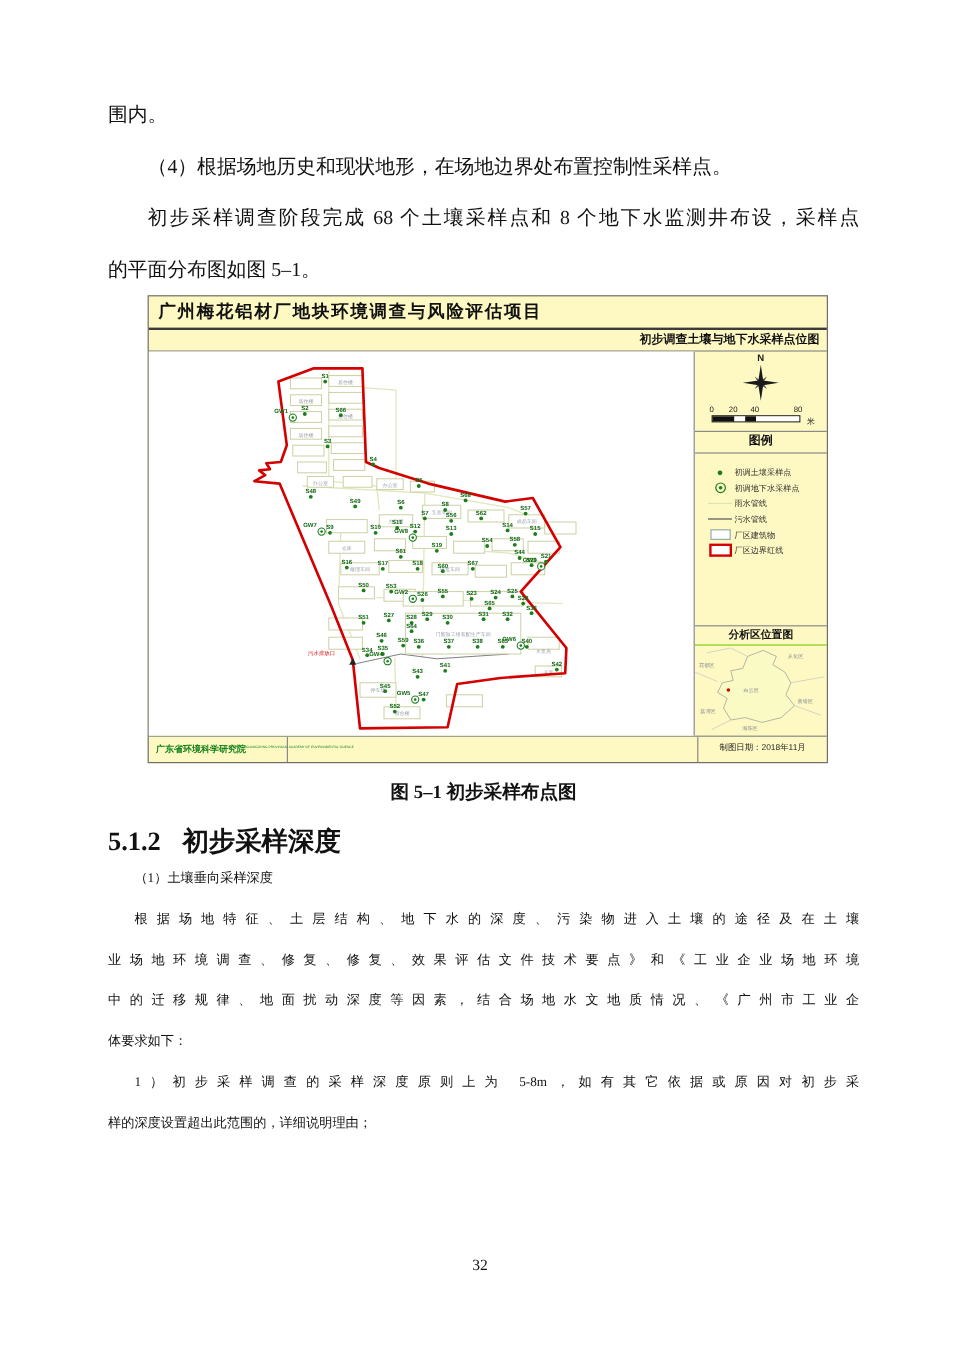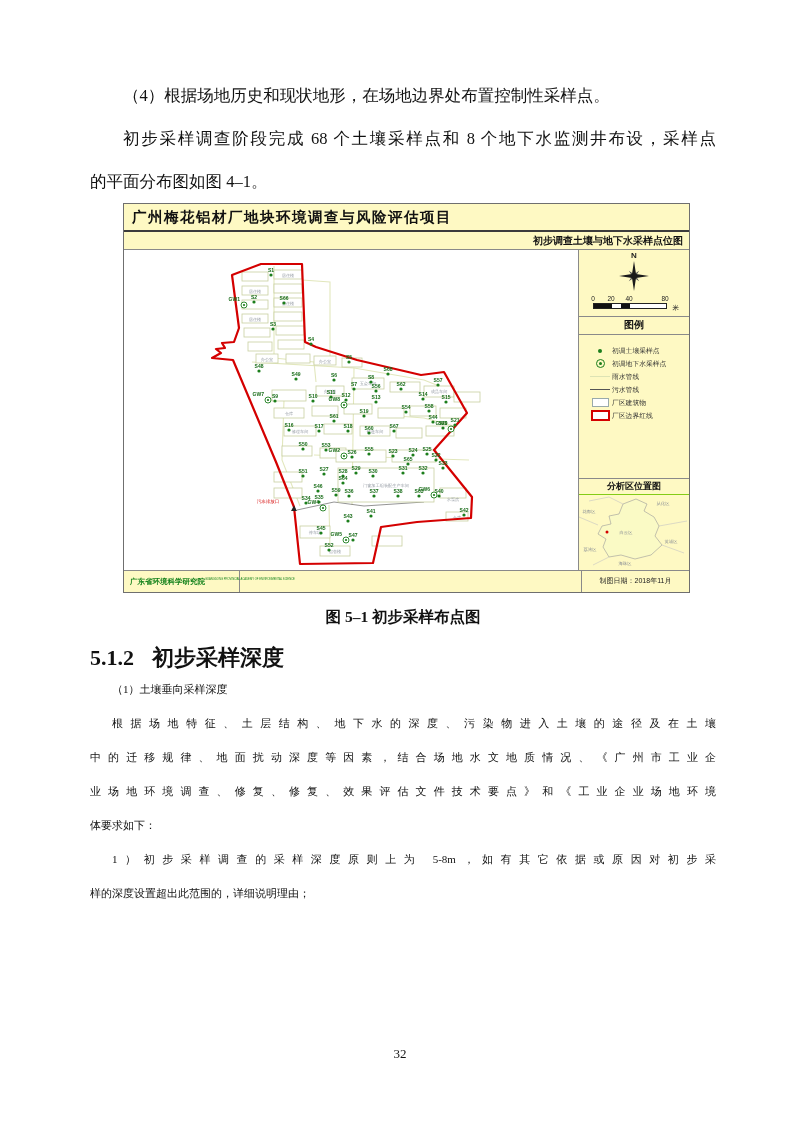--- a/index.html
+++ b/index.html
@@ -70,23 +70,24 @@
   .block-bottom { margin-top:2px; }
   .pageno { position:absolute; top:1046px; left:0; width:100%; text-align:center; font-size:13px; }
 </style>
 </head>
 <body>
 
 <div class="page">
   <div class="content">
 
     <div id="block-top">
+        <div class="tline">围内。</div>
         <div class="tline indent">（4）根据场地历史和现状地形，在场地边界处布置控制性采样点。</div>
         <div class="tline indent full">初步采样调查阶段完成 68 个土壤采样点和 8 个地下水监测井布设，采样点</div>
-        <div class="tline">的平面分布图如图 4–1。</div>
+        <div class="tline">的平面分布图如图 5–1。</div>
       </div>
 
     <div class="figure">
       <div class="fig-title">广州梅花铝材厂地块环境调查与风险评估项目</div>
       <div class="fig-subtitle">初步调查土壤与地下水采样点位图</div>
       <div class="fig-main">
         <div class="map-panel">
           <svg width="454" height="320" viewBox="0 0 454 320">
               <polyline points="150,16 150,108 190,112 192,132" fill="none" stroke="#e2e7bd" stroke-width="1.1"></polyline>
               <polyline points="178,30 206,32 206,110" fill="none" stroke="#e2e7bd" stroke-width="1.1"></polyline>
@@ -423,22 +424,22 @@
 
     <div class="caption">图 5–1 初步采样布点图</div>
 
     <div class="heading">
       <span class="num">5.1.2</span><span>初步采样深度</span>
     </div>
 
     <div class="block-bottom" id="block-bottom">
         <div class="bline indent">（1）土壤垂向采样深度</div>
         <div class="bline indent full">根据场地特征、土层结构、地下水的深度、污染物进入土壤的途径及在土壤</div>
+        <div class="bline full">业场地环境调查、修复、修复、效果评估文件技术要点》和《工业企业场地环境</div>
         <div class="bline full">中的迁移规律、地面扰动深度等因素，结合场地水文地质情况、《广州市工业企</div>
-        <div class="bline full">业场地环境调查、修复、修复、效果评估文件技术要点》和《工业企业场地环境</div>
         <div class="bline">体要求如下：</div>
         <div class="bline indent full">1）初步采样调查的采样深度原则上为 5-8m，如有其它依据或原因对初步采</div>
         <div class="bline">样的深度设置超出此范围的，详细说明理由；</div>
       </div>
   </div>
 
   <div class="pageno">32</div>
 </div>
 
 </body></html>

